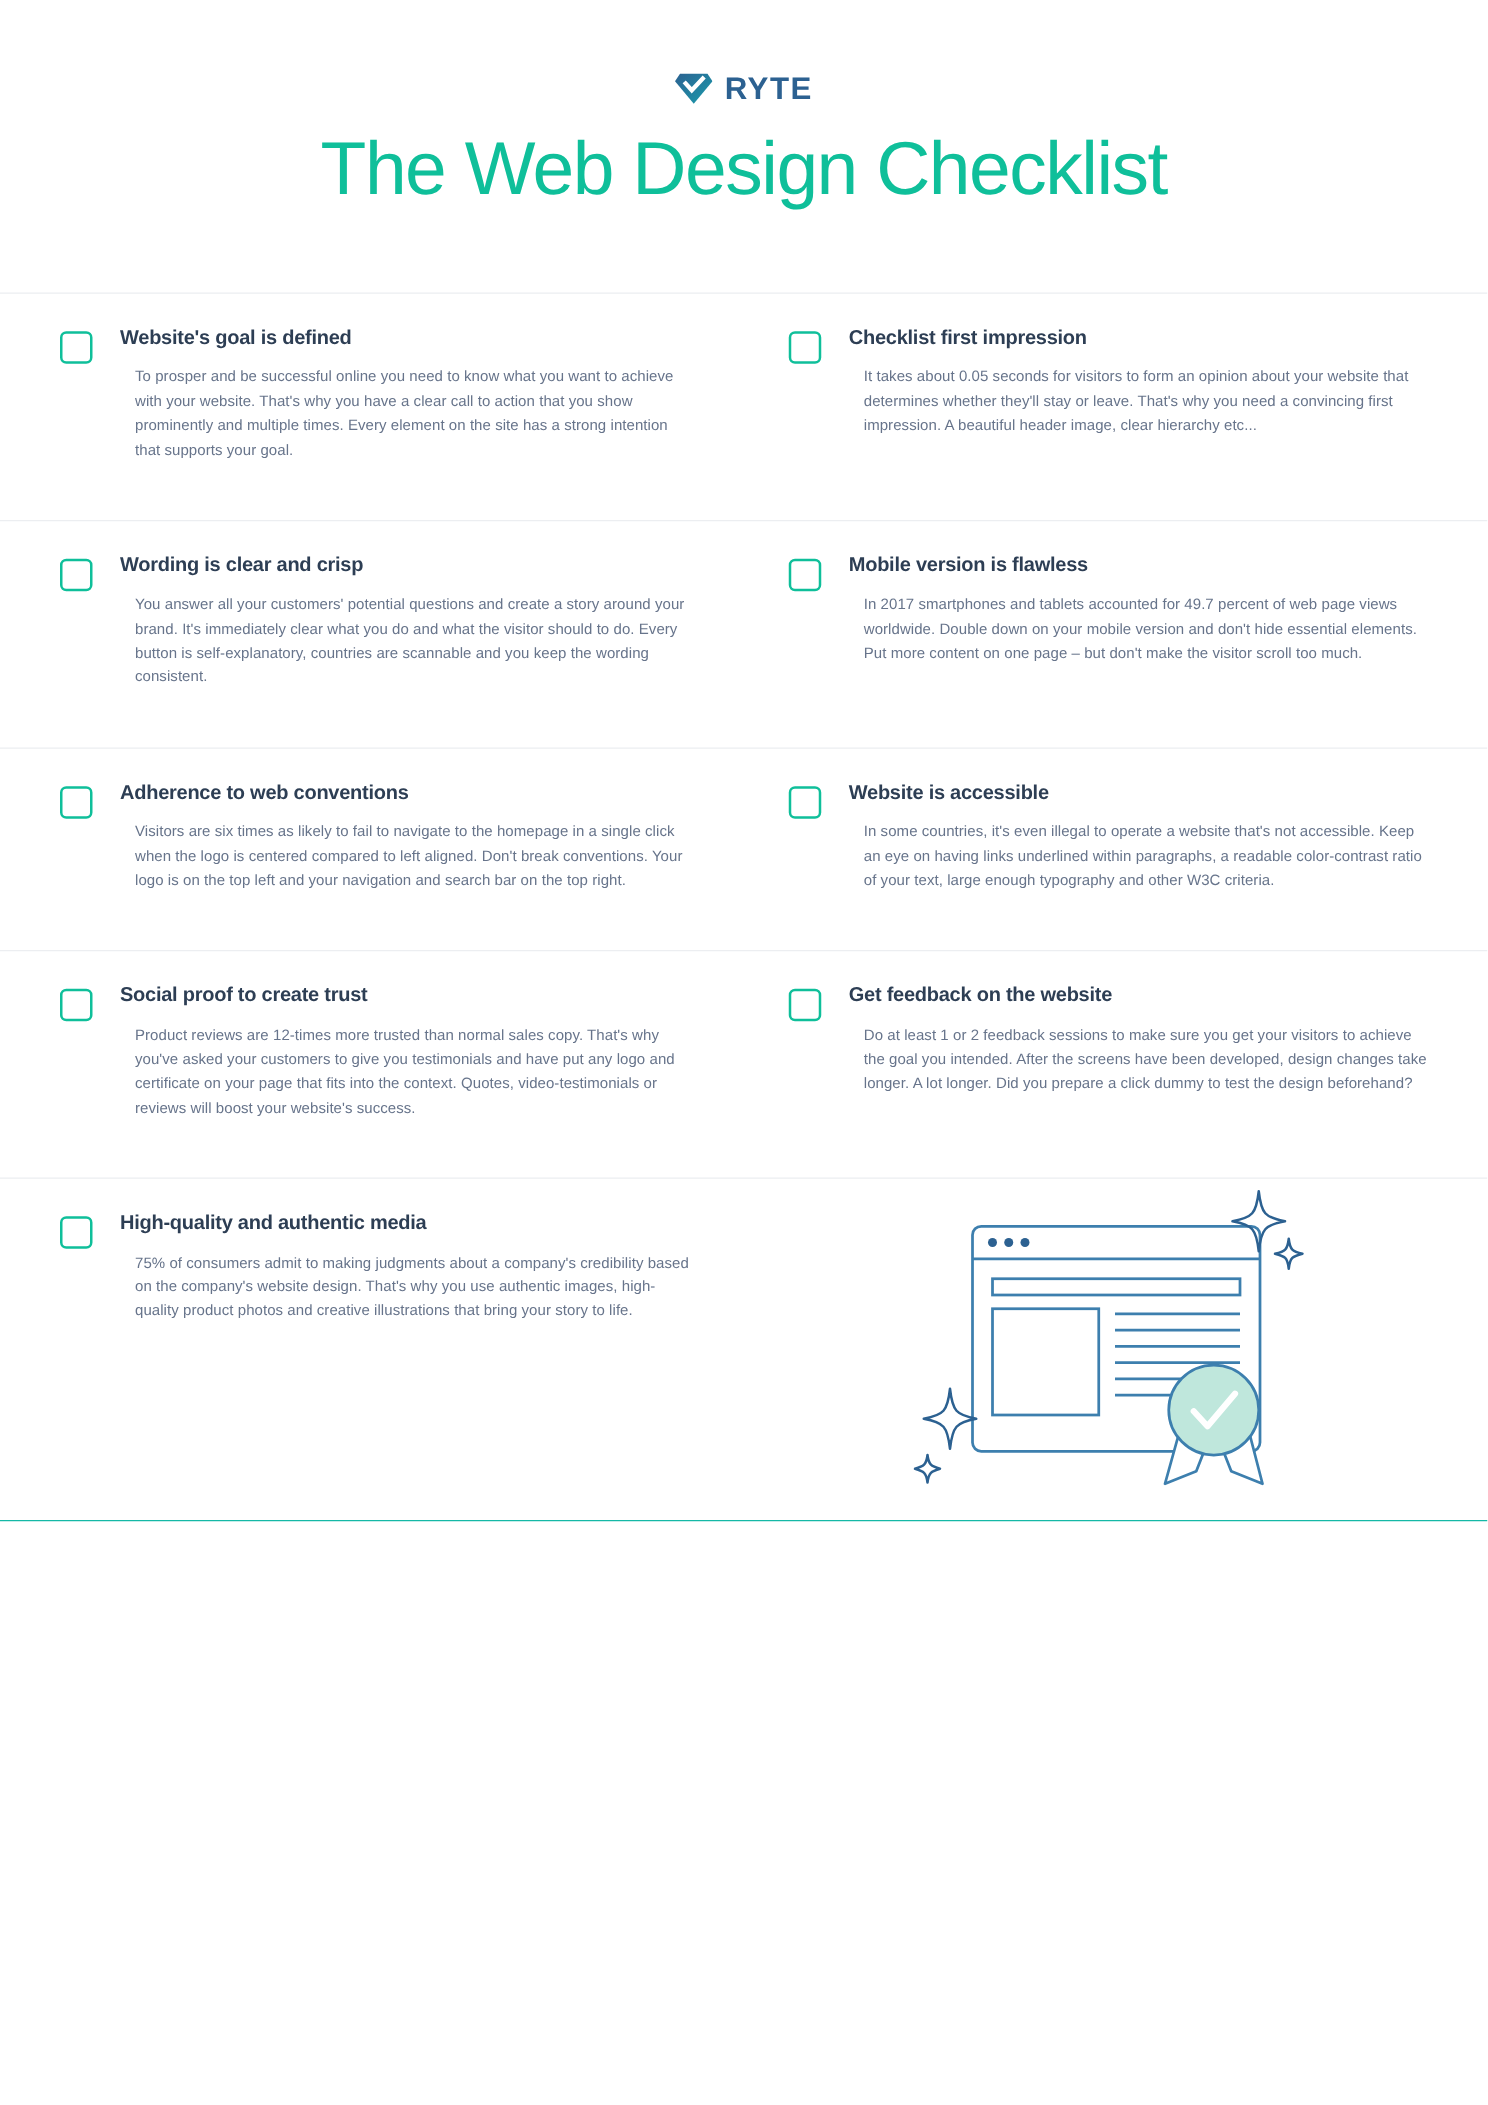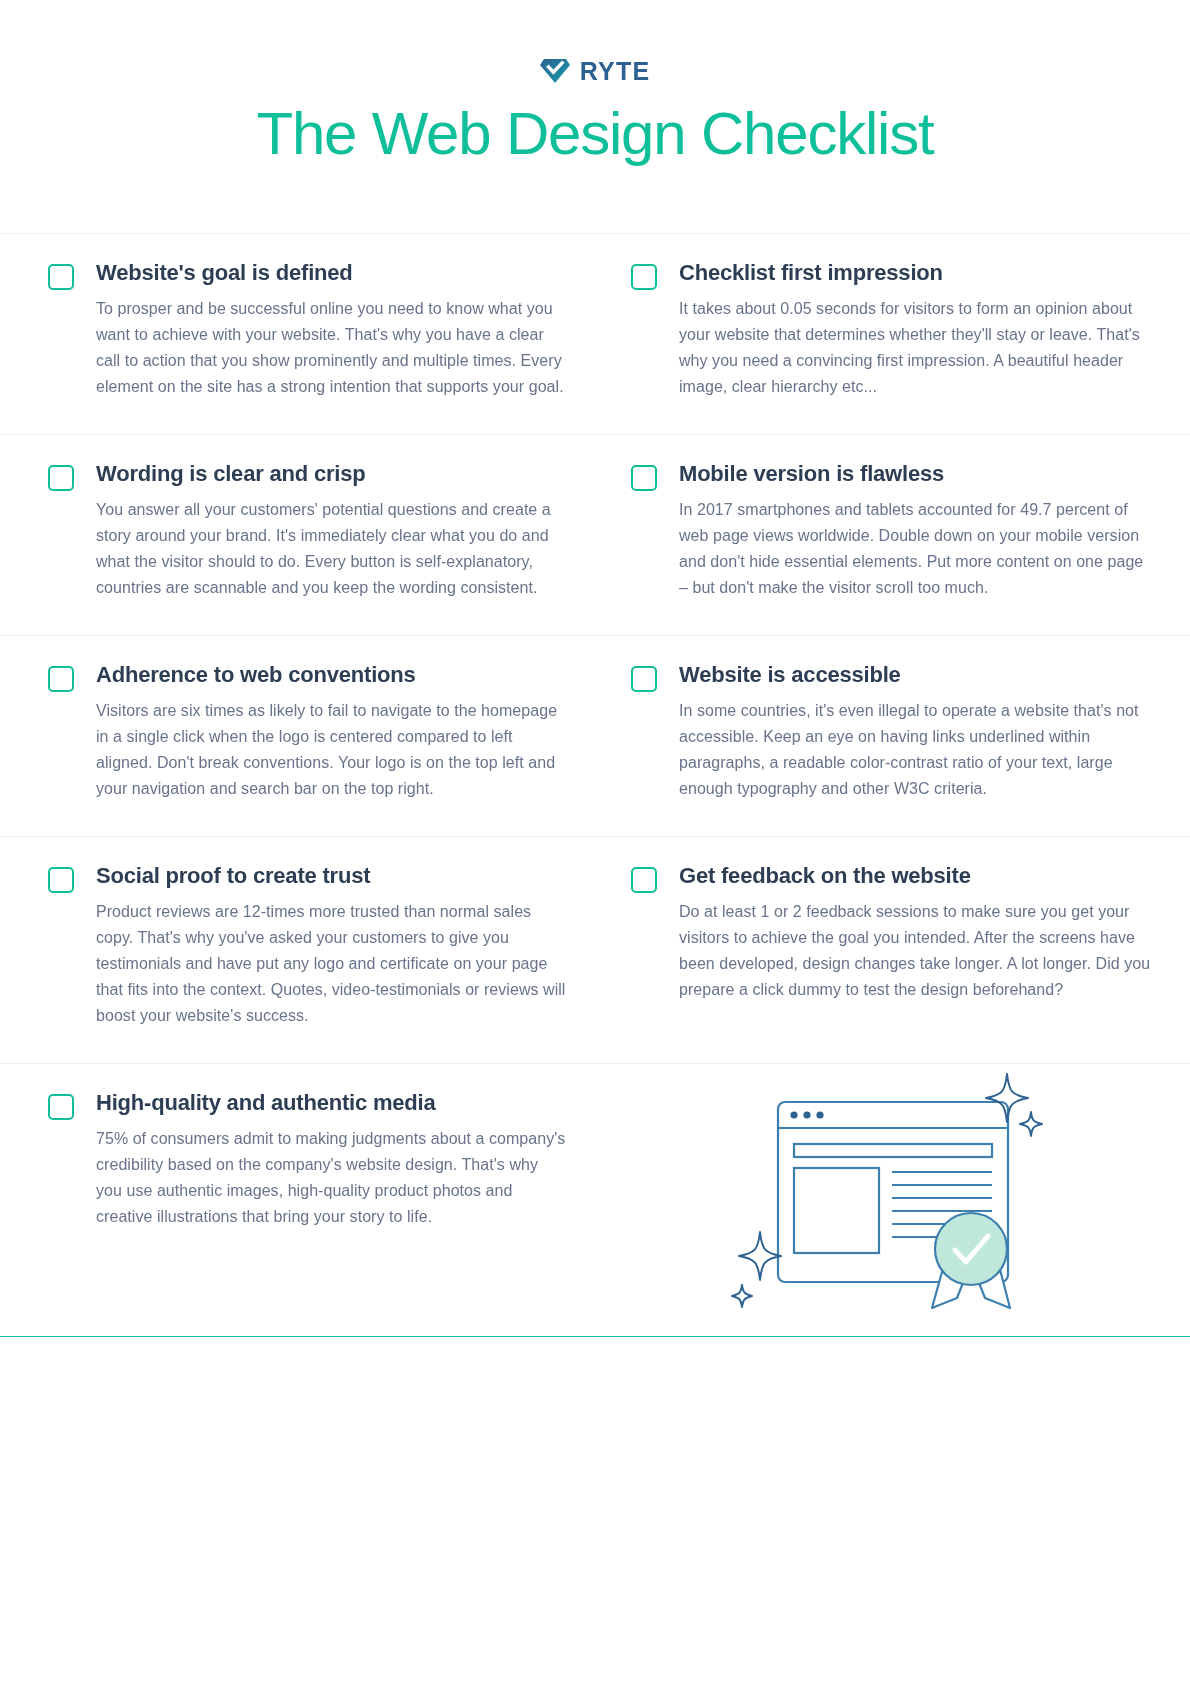--- a/index.html
+++ b/index.html
@@ -77,32 +77,32 @@
     height: 26px;
     border: 2px solid #0fbf9a;
     border-radius: 5px;
     background: #ffffff;
     margin-top: 4px;
     margin-right: 22px;
     box-sizing: border-box;
   }
   .content { flex: 1 1 auto; min-width: 0; }
   .item-title {
-    font-size: 22px;
+    font-size: 16px;
     font-weight: bold;
     color: #2d3e54;
     letter-spacing: -0.2px;
     margin: 0 0 10px 0;
     line-height: 1.2;
   }
   .item-body {
-    font-size: 16px;
+    font-size: 12px;
     line-height: 1.62;
     color: #67748b;
-    margin: 0;
+    margin: 12px;
     letter-spacing: 0.05px;
   }
 
   
   .illustration-cell {
     width: 50%;
     box-sizing: border-box;
     display: flex;
     align-items: flex-end;
     justify-content: center;

